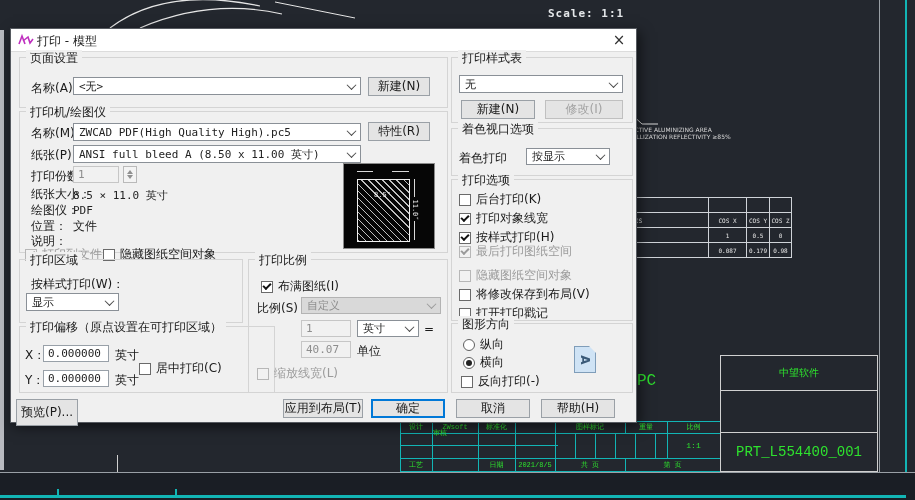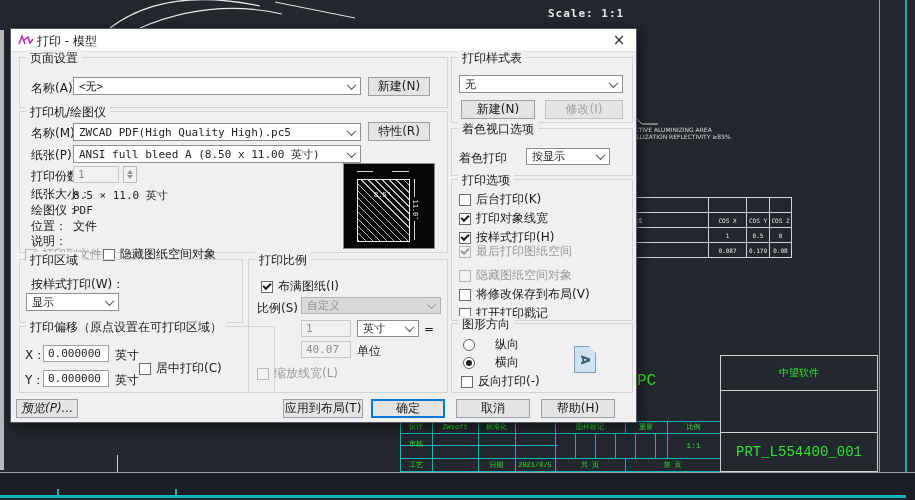--- a/index.html
+++ b/index.html
@@ -45,21 +45,21 @@
       display:flex;align-items:center;justify-content:center;box-sizing:border-box;white-space:nowrap;}
   .btn.primary{border:1px solid #0078d7;box-shadow:inset 0 0 0 1px #0078d7;}
   .btn.disabled{color:#a3a3a3;border-color:#c0c0c0;}
   .cbrow{position:absolute;display:flex;align-items:center;gap:5px;font-size:12px;color:#1a1a1a;white-space:nowrap;}
   .cb{position:relative;display:inline-block;width:12px;height:12px;border:1px solid #6a6a6a;background:#fff;flex:none;box-sizing:border-box;}
   .cbrow.checked .cb::after{content:"";position:absolute;left:1px;top:1px;width:6px;height:3px;
       border-left:2px solid #111;border-bottom:2px solid #111;transform:rotate(-45deg);}
   .cbrow.disabled .cb{border-color:#b7b7b7;background:#f2f2f2;}
   .cbrow.disabled.checked .cb::after{border-color:#9a9a9a;}
   .cbrow.disabled .cb-label{color:#9b9b9b;}
-  .rbrow{position:absolute;display:flex;align-items:center;gap:20px;font-size:12px;color:#1a1a1a;white-space:nowrap;}
+  .rbrow{position:absolute;display:flex;align-items:center;gap:5px;font-size:12px;color:#1a1a1a;white-space:nowrap;}
   .rb{position:relative;display:inline-block;width:12px;height:12px;border:1px solid #5f5f5f;border-radius:50%;background:#fff;flex:none;box-sizing:border-box;}
   .rbrow.on .rb::after{content:"";position:absolute;left:2px;top:2px;width:6px;height:6px;border-radius:50%;background:#222;}
   .spinner{position:absolute;width:14px;height:17px;border:1px solid #b9b9b9;background:#f3f3f3;box-sizing:border-box;}
   .spinner::before{content:"";position:absolute;left:3px;top:3px;border-left:3px solid transparent;
       border-right:3px solid transparent;border-bottom:4px solid #8f8f8f;}
   .spinner::after{content:"";position:absolute;left:3px;bottom:3px;border-left:3px solid transparent;
       border-right:3px solid transparent;border-top:4px solid #8f8f8f;}
   
   .preview{position:absolute;left:332px;top:134px;width:90px;height:84px;background:#060606;border:1px solid #8a8a8a;}
   .pv-sheet{position:absolute;left:13px;top:15px;width:51px;height:61px;border:1px solid #f0f0f0;
@@ -147,21 +147,21 @@
   <div class="bgel teal" style="left:575px;top:433px;width:1px;height:25px;"></div>
   <div class="bgel teal" style="left:595px;top:433px;width:1px;height:25px;"></div>
   <div class="bgel teal" style="left:615px;top:433px;width:1px;height:25px;"></div>
   <div class="bgel teal" style="left:635px;top:433px;width:1px;height:25px;"></div>
   <div class="bgel teal" style="left:655px;top:433px;width:1px;height:25px;"></div>
   <div class="bgel teal" style="left:720px;top:421px;width:1px;height:51px;"></div>
 
   <div class="tbc gtext" style="left:400px;top:421px;width:32px;height:12px;">设计</div>
   <div class="tbc gtext" style="left:432px;top:421px;width:46px;height:12px;">ZWsoft</div>
   <div class="tbc gtext" style="left:478px;top:421px;width:37px;height:12px;">标准化</div>
-  <div class="tbc gtext" style="left:400px;top:437px;width:32px;height:13px;">审核</div>
+  <div class="tbc gtext" style="left:400px;top:426px;width:32px;height:13px;padding-left:24px;">审核</div>
   <div class="tbc gtext" style="left:400px;top:458px;width:32px;height:13px;">工艺</div>
   <div class="tbc gtext" style="left:478px;top:458px;width:37px;height:13px;">日期</div>
   <div class="tbc gtext" style="left:515px;top:458px;width:40px;height:13px;">2021/8/5</div>
   <div class="tbc gtext" style="left:555px;top:421px;width:70px;height:12px;">图样标记</div>
   <div class="tbc gtext" style="left:625px;top:421px;width:42px;height:12px;">重量</div>
   <div class="tbc gtext" style="left:667px;top:421px;width:53px;height:12px;">比例</div>
   <div class="tbc gtext" style="left:667px;top:433px;width:53px;height:25px;font-size:8px;">1:1</div>
   <div class="tbc gtext" style="left:555px;top:458px;width:70px;height:13px;">共 页</div>
   <div class="tbc gtext" style="left:625px;top:458px;width:95px;height:13px;">第 页</div>
 
@@ -352,19 +352,19 @@
     </div>
     <div class="cbrow" style="left:450px;top:344px;">
       <span class="cb"></span>
         <span class="cb-label">反向打印(-)</span>
     </div>
     <div class="paper-ic" style="left:563px;top:317px;">
       <span class="fold"></span>
       <span class="a-letter">A</span>
     </div>
 
-    <div class="btn" style="left:5px;top:370px;width:62px;height:19px;font-style:italic;">预览(P)...</div>
+    <div class="btn" style="left:5px;top:370px;width:62px;height:27px;">预览(P)...</div>
     <div class="btn" style="left:272px;top:370px;width:80px;height:19px;">应用到布局(T)</div>
     <div class="btn primary" style="left:360px;top:370px;width:74px;height:19px;">确定</div>
     <div class="btn" style="left:445px;top:370px;width:74px;height:19px;">取消</div>
     <div class="btn" style="left:530px;top:370px;width:74px;height:19px;">帮助(H)</div>
   </div>
 </div>
 
 </body></html>

